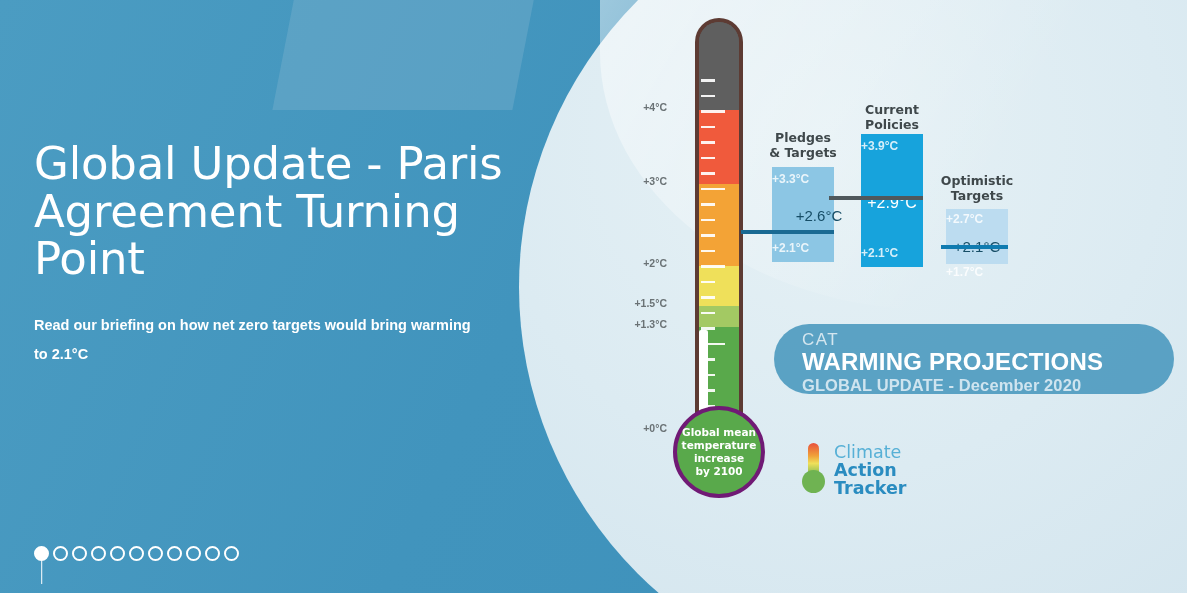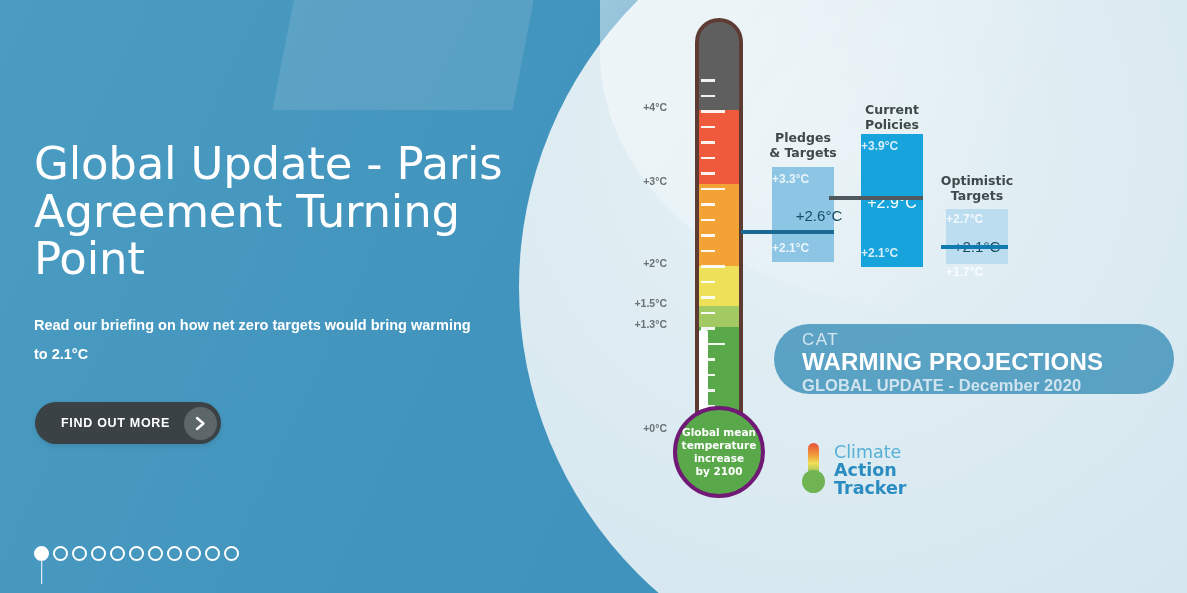--- a/index.html
+++ b/index.html
@@ -160,28 +160,20 @@
 
   <div class="bg"></div>
   <div class="panel"></div>
   <div class="panel-sheen"></div>
 
   <div class="copy">
     <h1 class="title">Global Update - Paris Agreement Turning Point</h1>
     <div class="subtitle">Read our briefing on how net zero targets would bring warming to 2.1°C</div>
   </div>
 
-  <div class="cta">
-    <span class="cta-label">FIND OUT MORE</span>
-    <span class="cta-arrow">
-      <svg width="13" height="15" viewBox="0 0 13 15">
-          <path d="M3 2 L9.5 7.5 L3 13" fill="none" stroke="#ffffff" stroke-width="2.4" stroke-linecap="round" stroke-linejoin="round"></path>
-        </svg>
-    </span>
-  </div>
 
   <div class="dots">
     <span class="dot active"></span>
     <span class="dot"></span>
     <span class="dot"></span>
     <span class="dot"></span>
     <span class="dot"></span>
     <span class="dot"></span>
     <span class="dot"></span>
     <span class="dot"></span>

